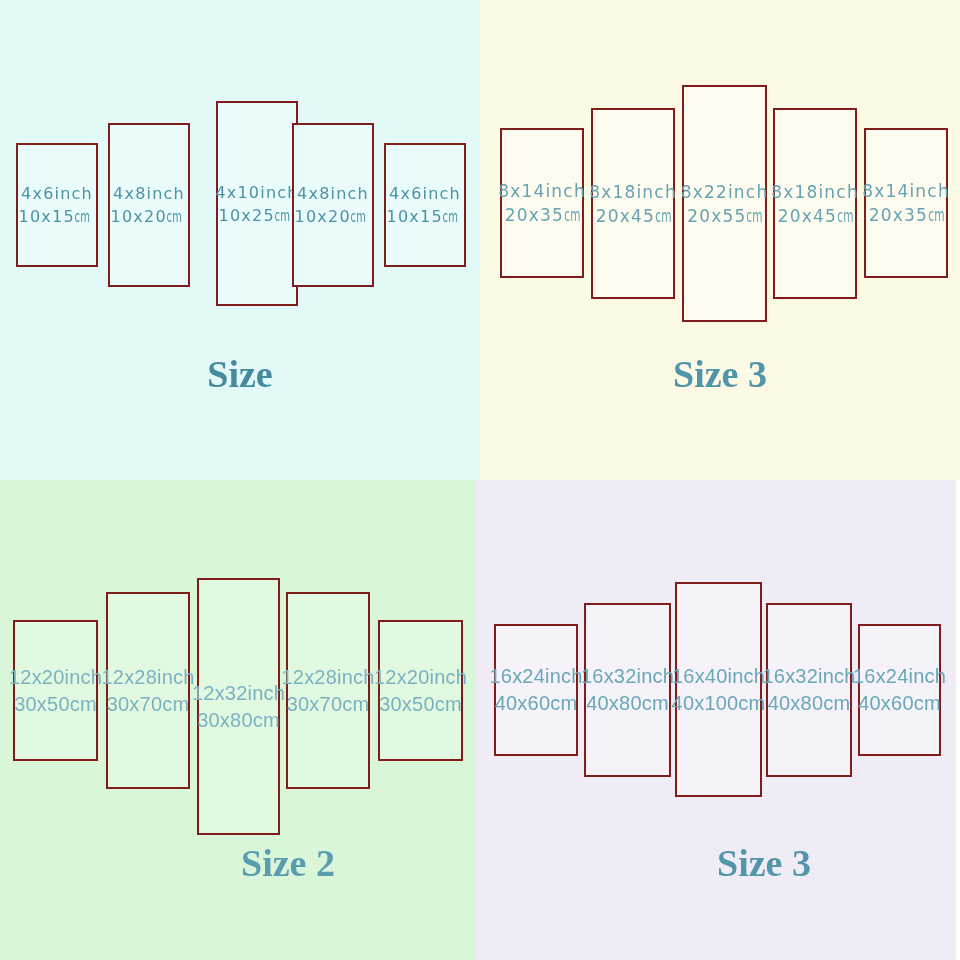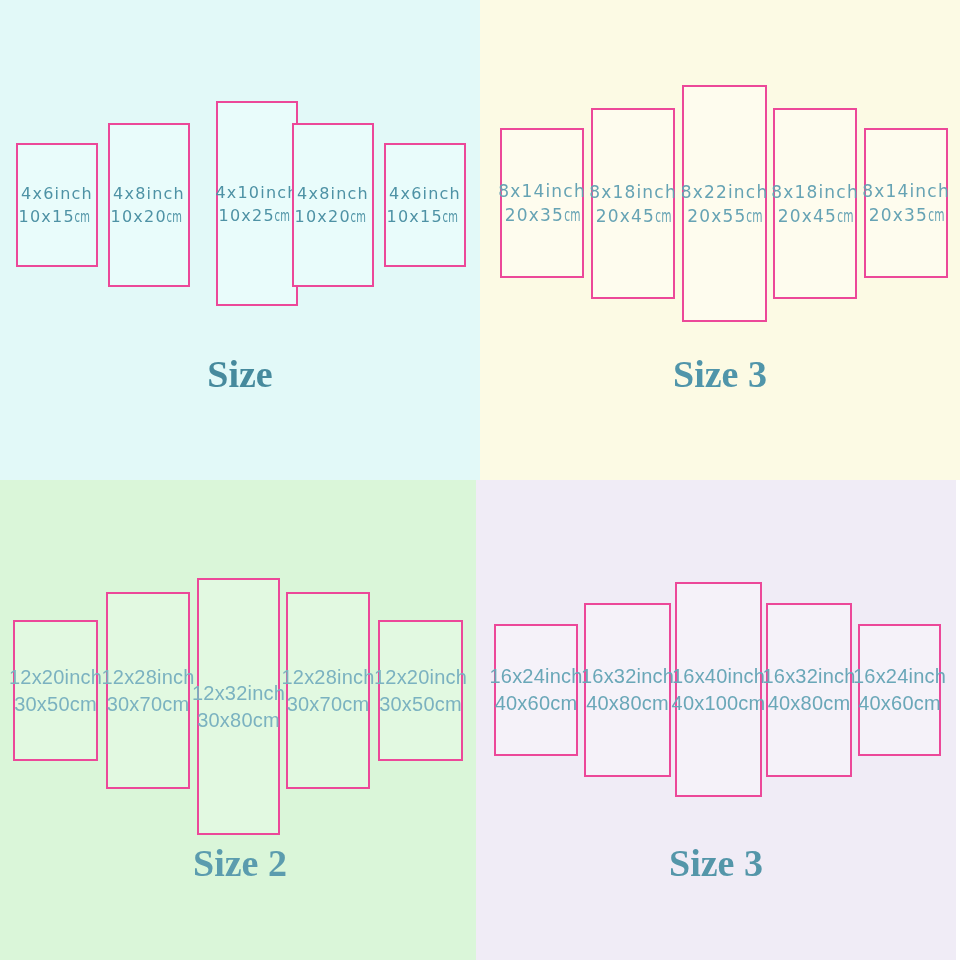--- a/index.html
+++ b/index.html
@@ -8,21 +8,21 @@
     font-family:"DejaVu Sans",sans-serif;
   }
   .quad{position:absolute;width:480px;height:480px;background:var(--bg,#eee);}
   #q0{left:0;top:0}
   #q1{left:480px;top:0}
   #q2{left:0;top:480px}
   #q3{left:476px;top:480px}
 
   .panel{
     position:absolute;box-sizing:border-box;
-    border:2px solid #ec4899;
+    border:2px solid #7f1d1d;
     background:var(--panelbg,transparent);
   }
   .label{
     position:absolute;left:50%;top:50%;
     transform:translate(-50%,-50%);
     width:max-content;text-align:center;
     color:var(--label,#5494a6);
   }
   .label .line{display:block;}
 
@@ -34,21 +34,21 @@
   #q3 .label{font-family:"Liberation Sans",sans-serif;font-size:20px;line-height:27px;letter-spacing:0.2px;}
 
   .sqcm{display:inline-block;transform:scaleX(0.62);transform-origin:left center;margin-right:-0.3em;letter-spacing:0.5px;}
 
   .title{
     position:absolute;left:0;width:100%;text-align:center;
     font-family:"Liberation Serif",serif;font-weight:bold;
     font-size:38px;color:var(--title,#4a8c9e);margin-top:8px;
   }
   #q0 .title,#q1 .title{top:344px;}
-  #q2 .title,#q3 .title{top:353px;}
+  #q2 .title,#q3 .title{top:353px;padding-left:48px;}
 
   
   #q0 .p0{left:16px;top:143px;width:82px;height:124px}
   #q0 .p1{left:108px;top:123px;width:82px;height:164px}
   #q0 .p2{left:216px;top:101px;width:82px;height:205px}
   #q0 .p3{left:292px;top:123px;width:82px;height:164px}
   #q0 .p4{left:384px;top:143px;width:82px;height:124px}
 
   #q1 .p0{left:20px;top:128px;width:84px;height:150px}
   #q1 .p1{left:111px;top:108px;width:84px;height:191px}

